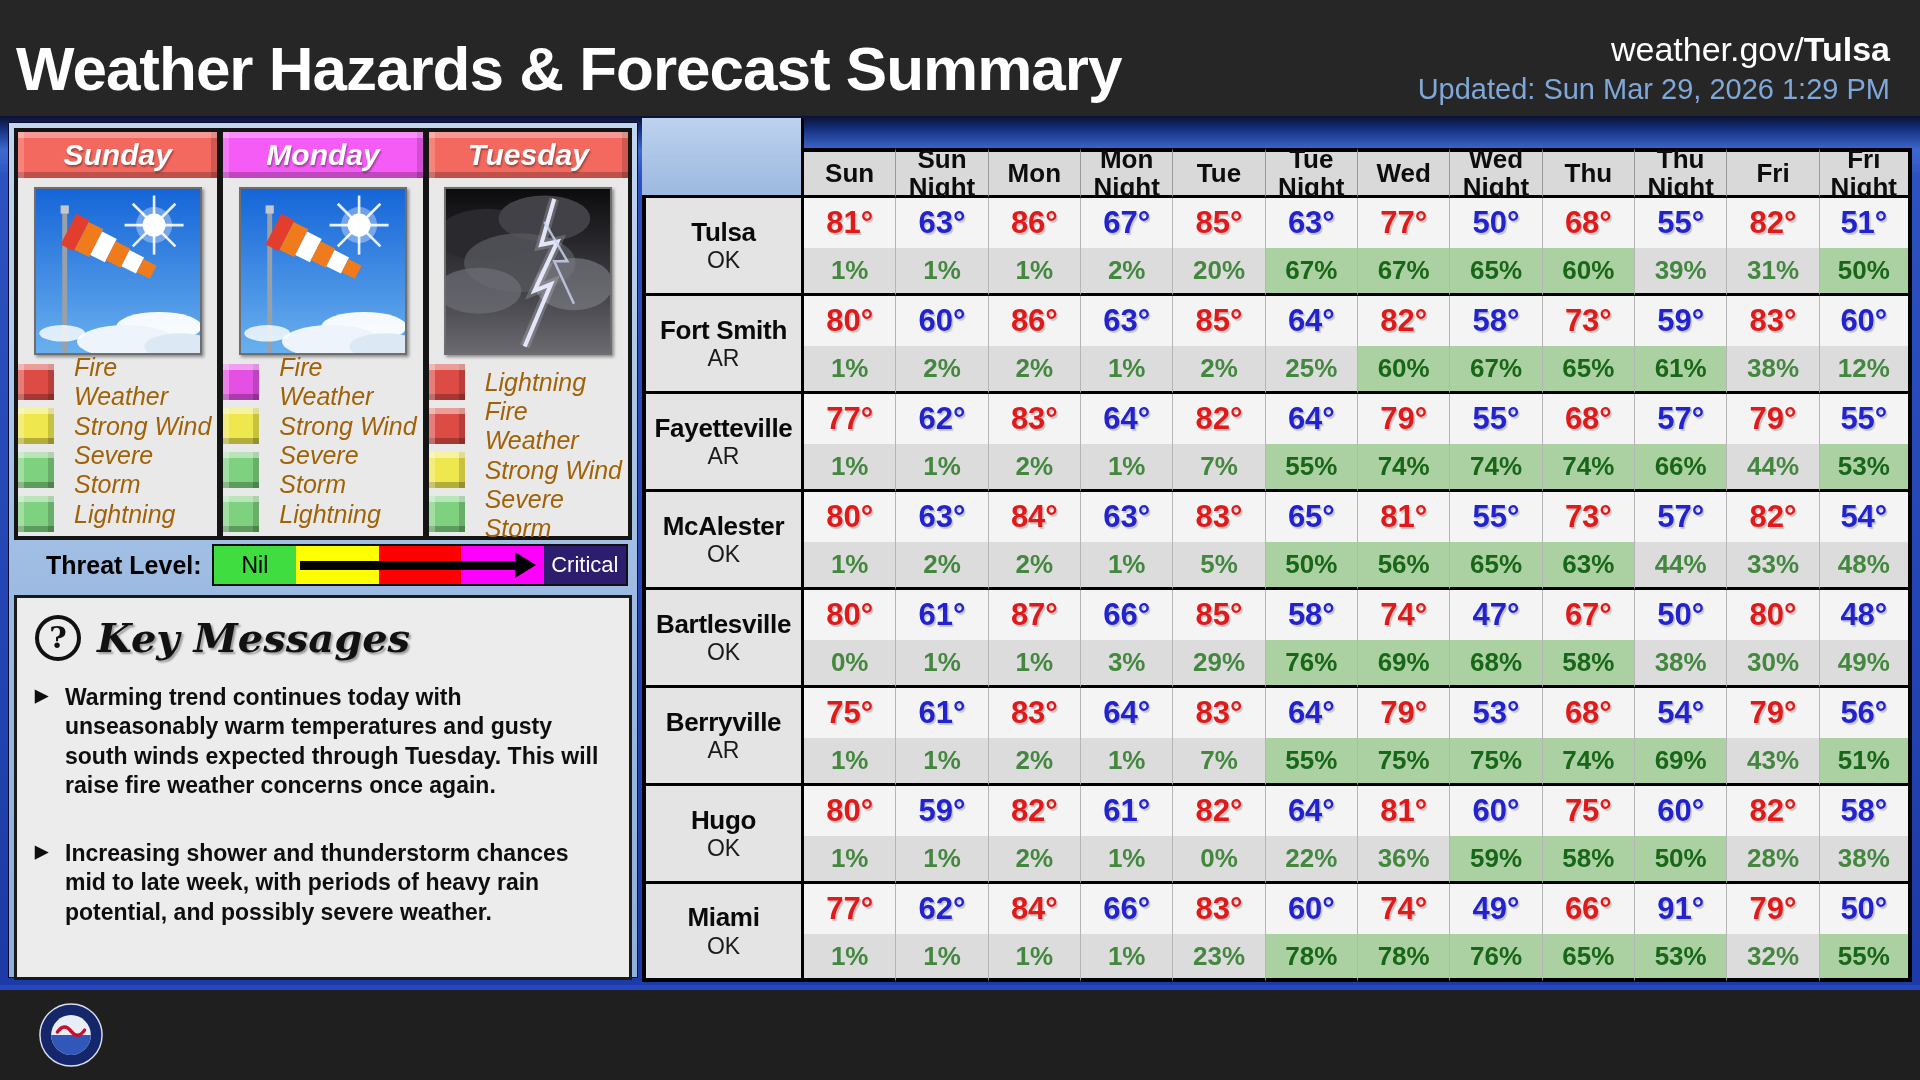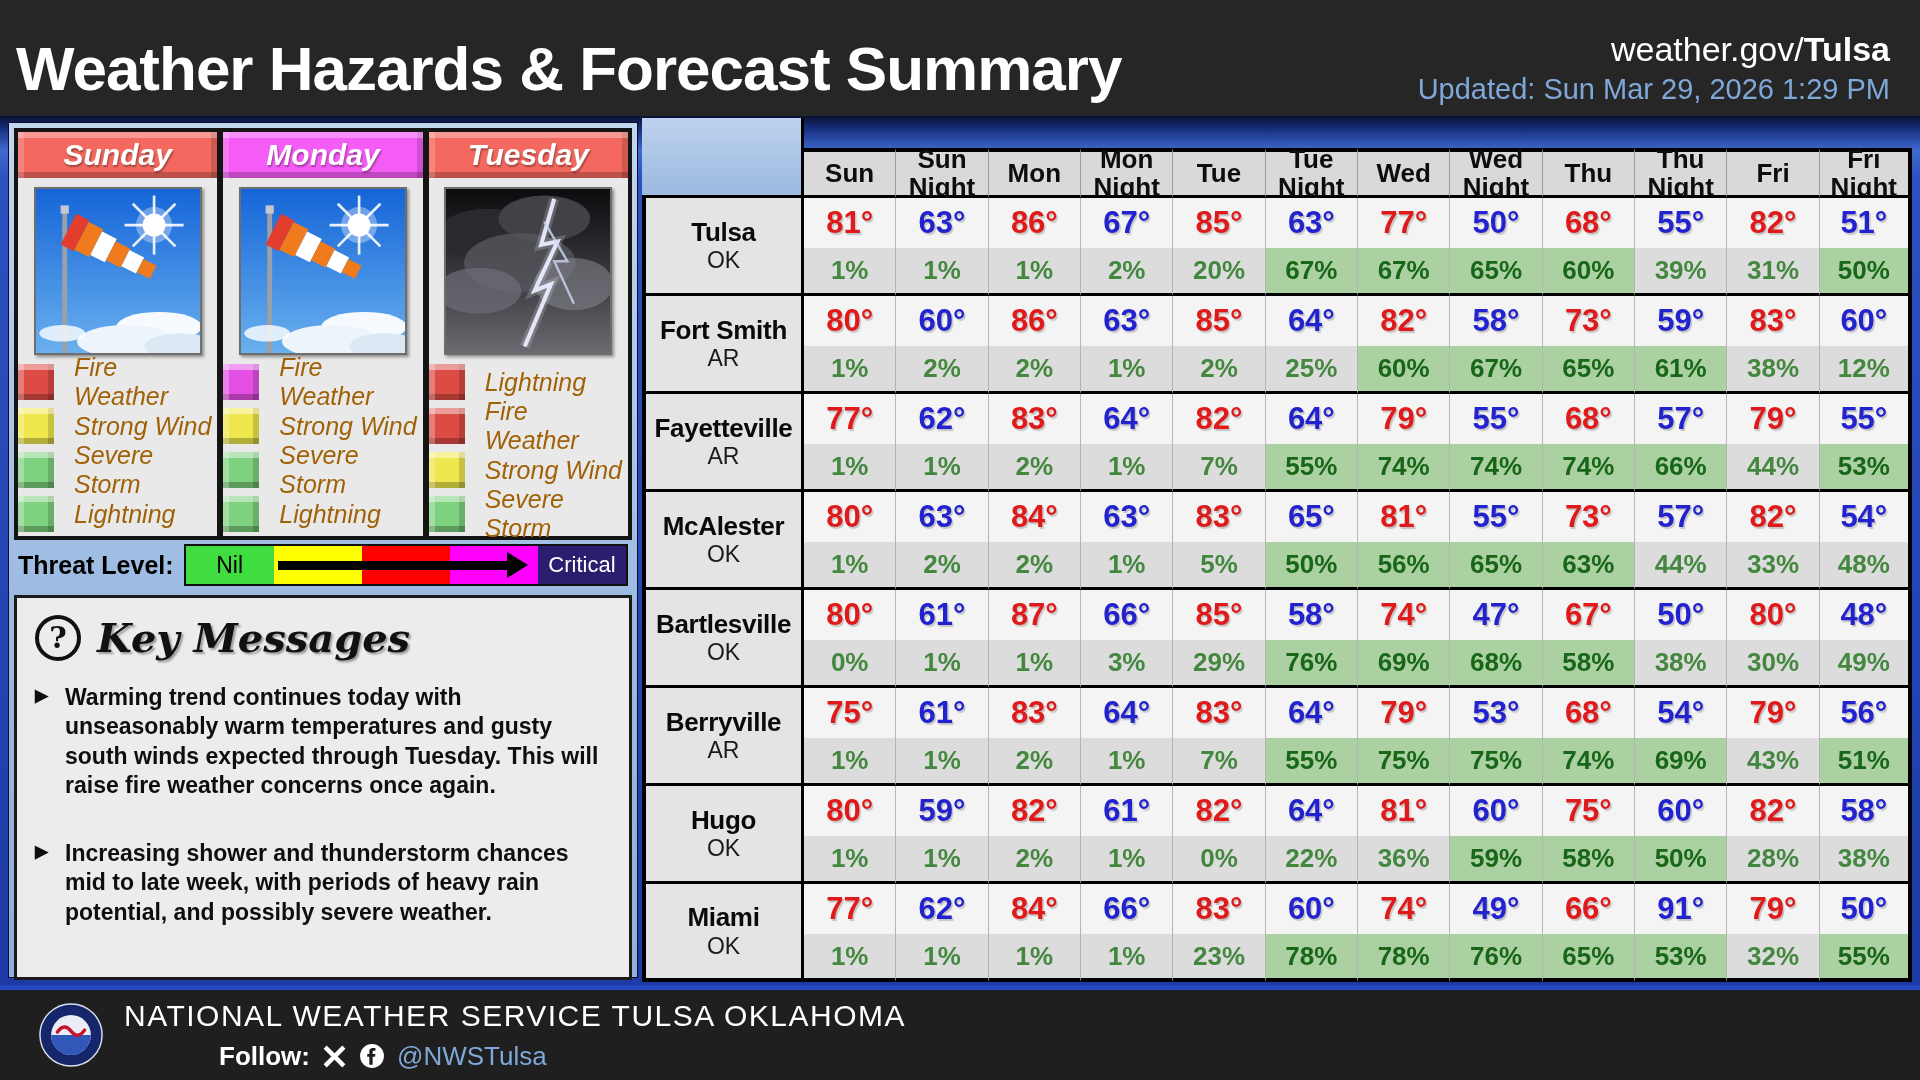--- a/index.html
+++ b/index.html
@@ -35,21 +35,21 @@
   .day-image svg { display:block; width:100%; height:100%; }
   .hazard-legend { list-style:none; }
   .hazard-row { display:flex; align-items:center; height:44px; }
   .chip { width:36px; height:36px; flex:none;
           box-shadow:inset 0 6px 0 rgba(255,255,255,.45), inset 6px 0 0 rgba(255,255,255,.28),
                      inset 0 -6px 0 rgba(0,0,0,.25), inset -6px 0 0 rgba(0,0,0,.16); }
   .hazard-label { margin-left:20px; font-size:25px; color:#a16207; }
 
   
   .threat-row { display:flex; align-items:center; height:52px; padding:4px 4px; }
-  .threat-label { font-size:25px; font-weight:700; color:#000; margin-right:10px; white-space:nowrap; }
+  .threat-label { font-size:25px; font-weight:700; color:#000; margin-right:10px; white-space:nowrap;margin-left:28px; }
   .threat-bar { position:relative; flex:1; height:42px; border:2px solid #101010; display:flex; background:#fff; }
   .threat-seg { flex:1; display:flex; align-items:center; justify-content:center;
                 font-weight:400; font-size:23px;text-align:center; }
   .threat-seg.nil { color:#000; }
   .threat-seg.critical { color:#fff; font-size:22px; }
   .threat-arrow { position:absolute; left:21%; width:52%; top:50%; height:9px; margin-top:-4.5px; background:#000; }
   .threat-arrow:after { content:""; position:absolute; right:-21px; top:50%; margin-top:-13px;
                         border-left:21px solid #000; border-top:13px solid transparent; border-bottom:13px solid transparent; }
 
   
@@ -536,32 +536,14 @@
   <div class="footer">
     <span class="soc-icon">
       <svg viewBox="0 0 68 68" width="66" height="66">
         <circle cx="34" cy="34" r="32" fill="#15266b"></circle>
         <circle cx="34" cy="34" r="32" fill="none" stroke="#d8e0ee" stroke-width="1.5"></circle>
         <circle cx="34" cy="34" r="20.5" fill="#e9eef6"></circle>
         <path d="M13.5 34 a20.5 20.5 0 0 0 41 0 z" fill="#3158b8"></path>
         <path d="M20 31 q7 -10 14 -1 q7 9 14 -1" stroke="#c8102e" stroke-width="3.5" fill="none" stroke-linecap="round"></path>
       </svg>
     </span>
-    <div class="footer-text">
-      <div class="agency">NATIONAL WEATHER SERVICE TULSA OKLAHOMA</div>
-      <div class="follow-line">
-        <span class="follow-label">Follow:</span>
-        <span class="soc-icon">
-          <svg viewBox="0 0 24 24" width="25" height="25">
-              <path d="M3 3 L21 21 M21 3 L3 21" stroke="#fff" stroke-width="4.2"></path>
-            </svg>
-        </span>
-        <span class="soc-icon">
-          <svg viewBox="0 0 24 24" width="26" height="26">
-            <circle cx="12" cy="12" r="11" fill="#fff"></circle>
-            <path d="M13.2 7.2h2V4.6h-2.6c-1.9 0-3.1 1.3-3.1 3.3v2.2H7.6v2.7h1.9V20h3.1v-7.2h2.2l.4-2.7h-2.6V8.1c0-.6.3-.9.6-.9z" fill="#1e1e1e"></path>
-          </svg>
-        </span>
-        <span class="handle">@NWSTulsa</span>
-      </div>
-    </div>
   </div>
 </div>
 
 </body></html>

